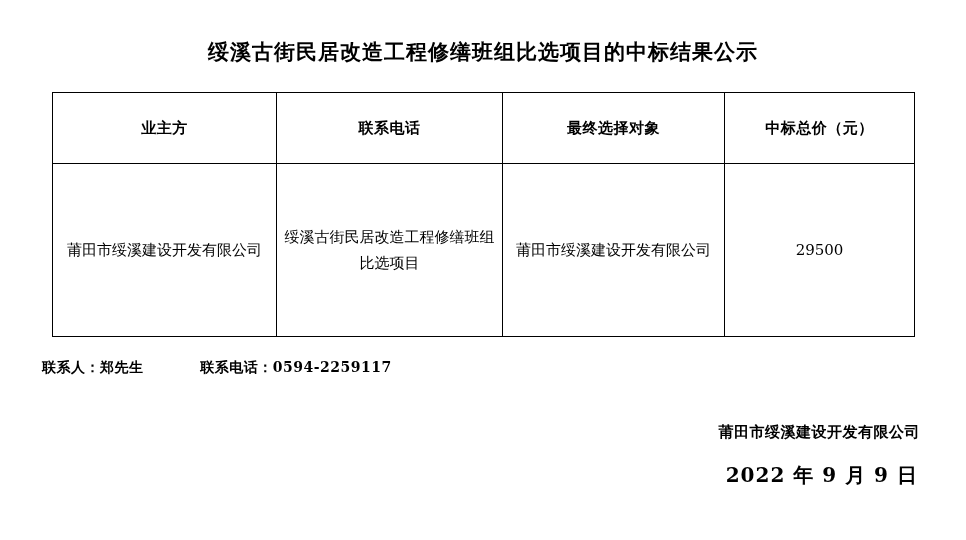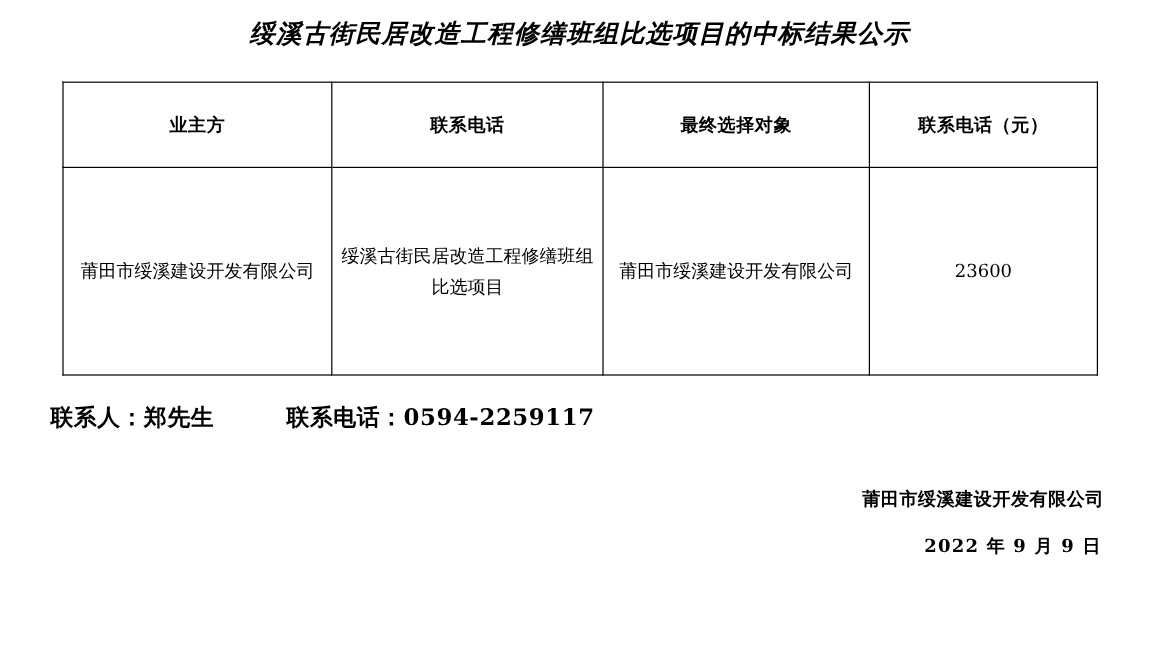--- a/index.html
+++ b/index.html
@@ -18,24 +18,23 @@
     position: relative;
     width: 966px;
     height: 540px;
     box-sizing: border-box;
   }
   .doc-title {
     text-align: center;
     font-size: 21px;
     font-weight: bold;
     letter-spacing: 1px;
-    margin-top: 14px;
+    margin-top: 38px;
     margin-bottom: 0;
     font-family: "DejaVu Serif", "Liberation Serif", serif;
-    font-style: italic;
   }
   .notice-period {
     text-align: right;
     font-size: 15px;
     font-weight: bold;
     margin-top: 38px;
     margin-right: 53px;
     letter-spacing: 0.5px;
   }
   .table-wrap {
@@ -64,41 +63,41 @@
   table.result-table td {
     height: 160px;
     font-weight: normal;
   }
   col.c1 { width: 224px; }
   col.c2 { width: 226px; }
   col.c3 { width: 222px; }
   col.c4 { width: 190px; }
   .contact-line {
     margin: 22px 0 0 42px;
-    font-size: 19px;
+    font-size: 14px;
     font-weight: bold;
     letter-spacing: 0.5px;
   }
   .contact-line .gap {
     display: inline-block;
     width: 46px;
   }
   .signature {
     text-align: right;
     margin-right: 46px;
     margin-top: 46px;
     font-size: 15px;
     font-weight: bold;
     letter-spacing: 0.5px;
   }
   .sign-date {
     text-align: right;
     margin-right: 48px;
     margin-top: 20px;
-    font-size: 15px;
+    font-size: 20px;
     font-weight: bold;
     letter-spacing: 1px;
   }
 </style>
 </head>
 <body>
 
 <div class="page">
 
   <h1 class="doc-title">绥溪古街民居改造工程修缮班组比选项目的中标结果公示</h1>
@@ -110,29 +109,29 @@
         <col class="c1">
           <col class="c2">
           <col class="c3">
           <col class="c4">
       </colgroup>
       <thead>
         <tr>
           <th>业主方</th>
           <th>联系电话</th>
           <th>最终选择对象</th>
-          <th>联系电话（元）</th>
+          <th>中标总价（元）</th>
         </tr>
       </thead>
       <tbody>
         <tr>
           <td>莆田市绥溪建设开发有限公司</td>
           <td>绥溪古街民居改造工程修缮班组比选项目</td>
           <td>莆田市绥溪建设开发有限公司</td>
-          <td>23600</td>
+          <td>29500</td>
         </tr>
       </tbody>
     </table>
   </div>
 
   <div class="contact-line">
     <span>联系人：郑先生</span>
     <span class="gap"></span>
     <span>联系电话：0594-2259117</span>
   </div>

